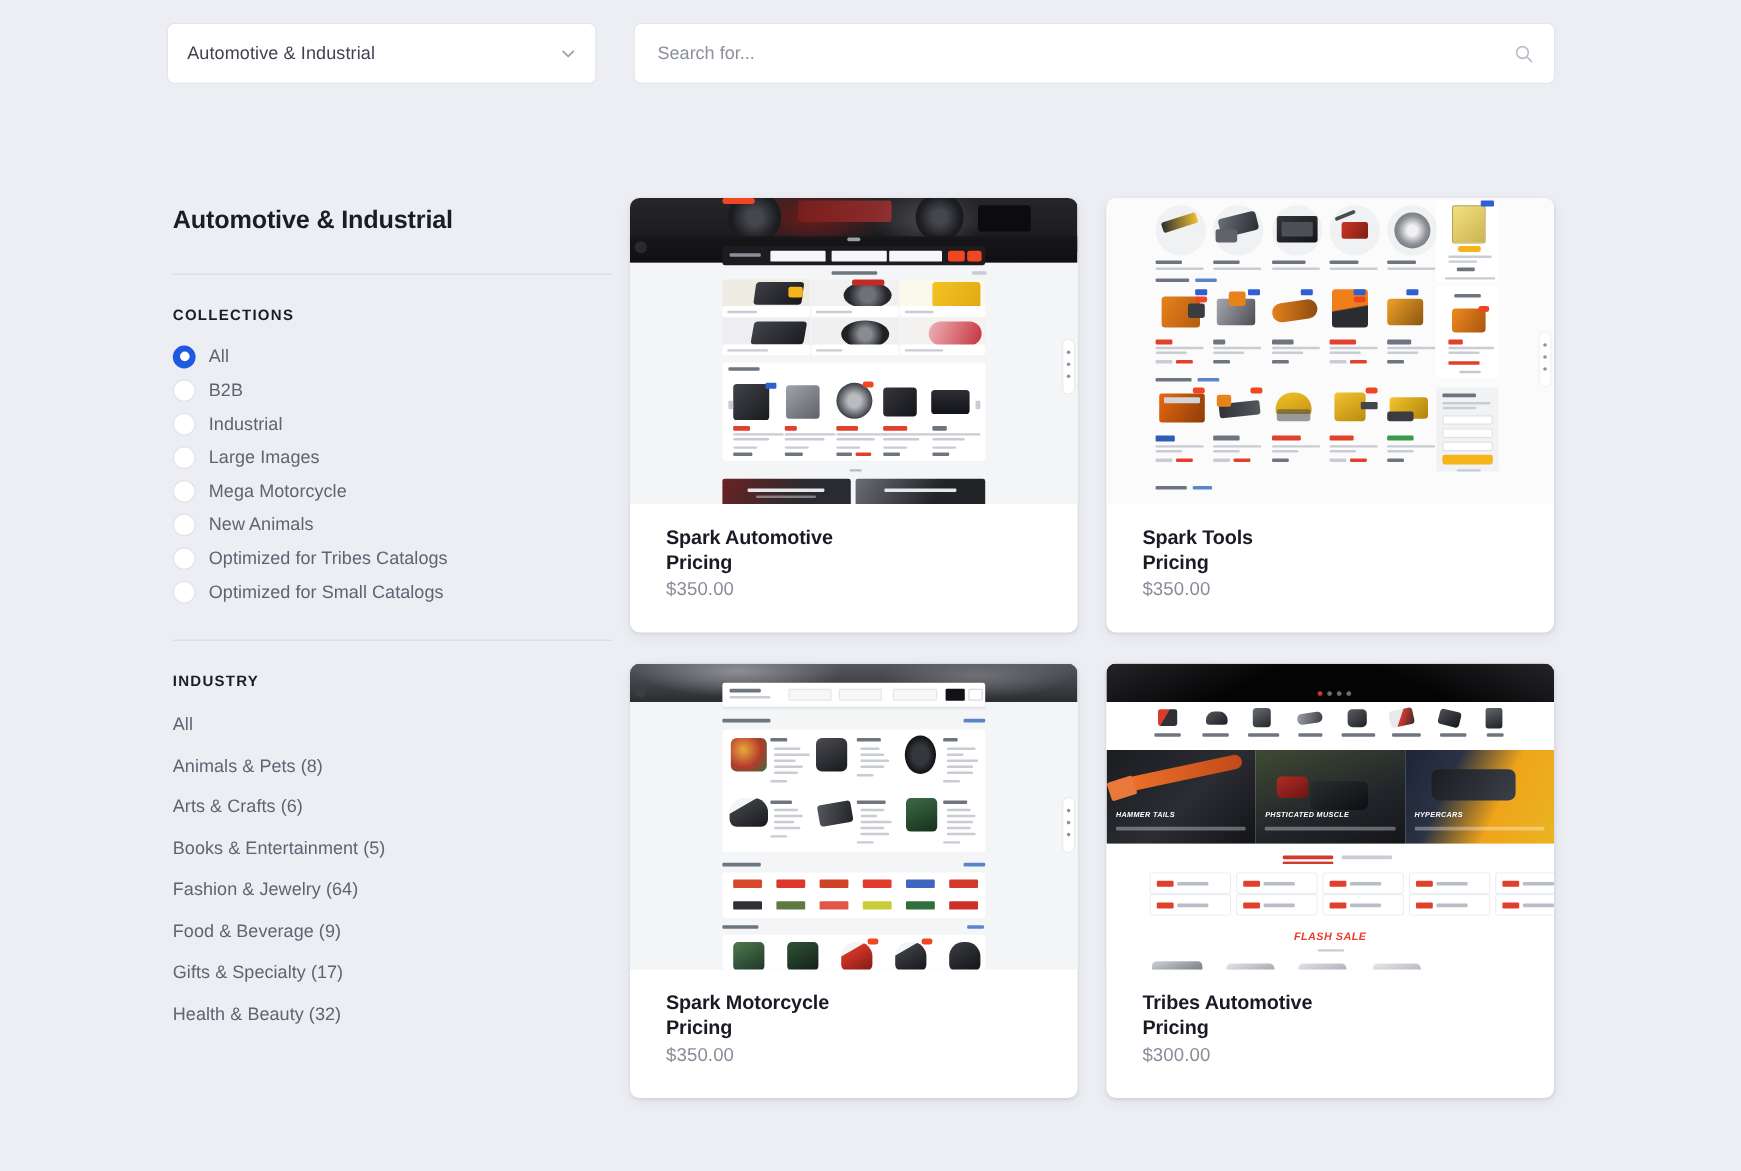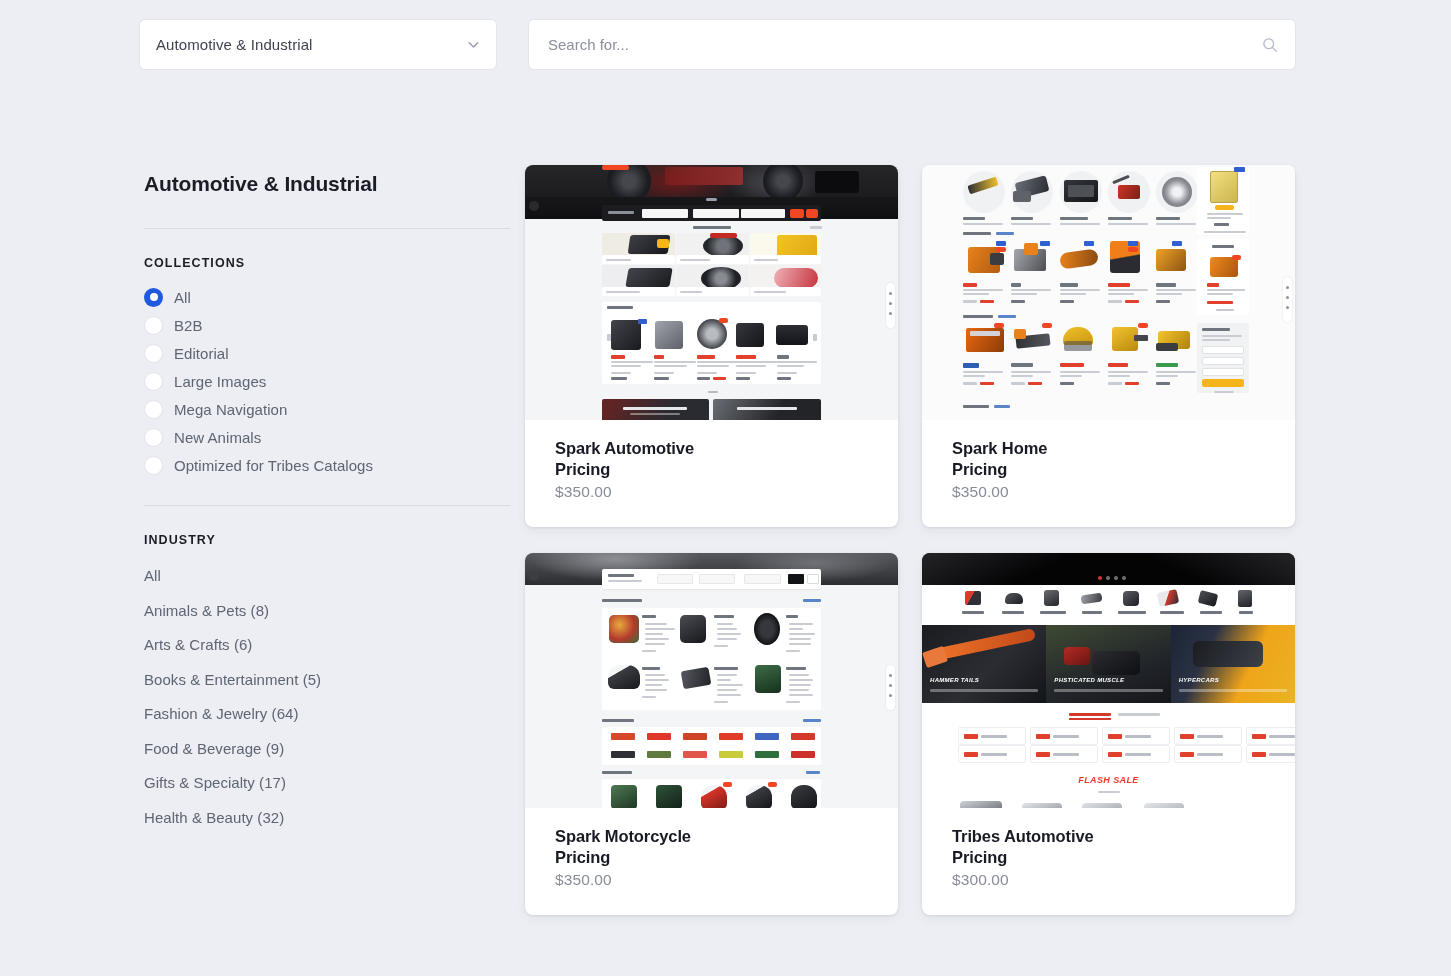--- a/index.html
+++ b/index.html
@@ -242,37 +242,41 @@
       <div class="radio-row">
         <span class="radio on"></span>
         <span class="radio-label">All</span>
       </div>
       <div class="radio-row">
         <span class="radio"></span>
         <span class="radio-label">B2B</span>
       </div>
       <div class="radio-row">
         <span class="radio"></span>
-        <span class="radio-label">Editorial</span>
+        <span class="radio-label">Industrial</span>
       </div>
       <div class="radio-row">
         <span class="radio"></span>
         <span class="radio-label">Large Images</span>
       </div>
       <div class="radio-row">
         <span class="radio"></span>
-        <span class="radio-label">Mega Navigation</span>
+        <span class="radio-label">Mega Motorcycle</span>
       </div>
       <div class="radio-row">
         <span class="radio"></span>
         <span class="radio-label">New Animals</span>
       </div>
       <div class="radio-row">
         <span class="radio"></span>
         <span class="radio-label">Optimized for Tribes Catalogs</span>
+      </div>
+      <div class="radio-row">
+        <span class="radio"></span>
+        <span class="radio-label">Optimized for Small Catalogs</span>
       </div>
     </div>
 
     <div class="divider" style="margin-top:26px"></div>
 
     <div class="sec-head">INDUSTRY</div>
 
     <div class="ind-list">
       <div class="ind-row">
         <span class="ind-link">All</span>
@@ -592,21 +596,21 @@
           <div class="blk ln" style="left:72px;top:240px;width:16px;height:2.5px;background:#5a86c9;"></div>
 
           <div class="scrollpill" style="top:112px">
             <i style="top:9px"></i>
               <i style="top:19px"></i>
               <i style="top:29px"></i>
           </div>
         </div>
       </div>
       <div class="cardinfo">
-        <div class="cardtitle">Spark Home</div>
+        <div class="cardtitle">Spark Tools</div>
         <div class="cardtitle">Pricing</div>
         <div class="cardprice">$350.00</div>
       </div>
     </div>
 
     <div class="card">
       <div class="thumb">
         <div class="ms">
           <div class="c3-hero"></div>
           <div class="blk" style="left:4px;top:18px;width:10px;height:10px;background:#3c3e43;border-radius:50%;"></div>

